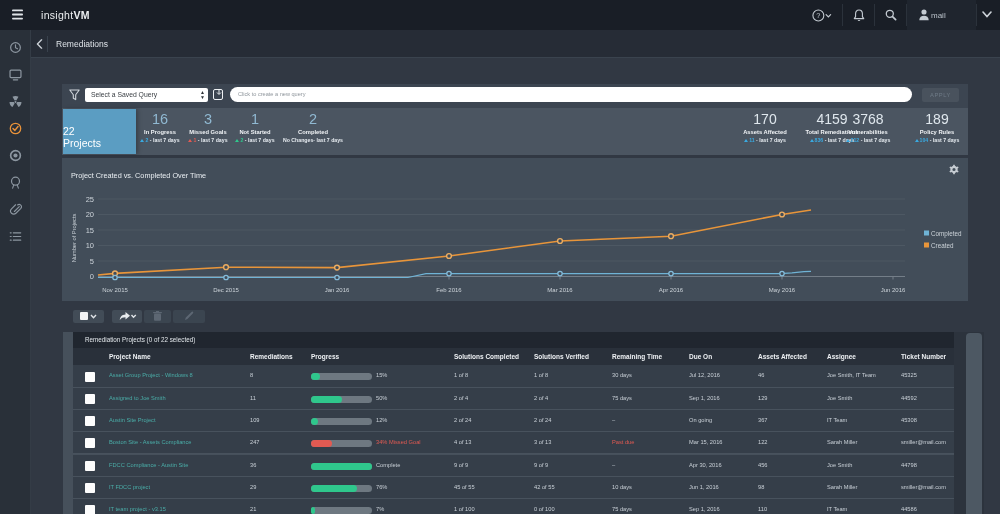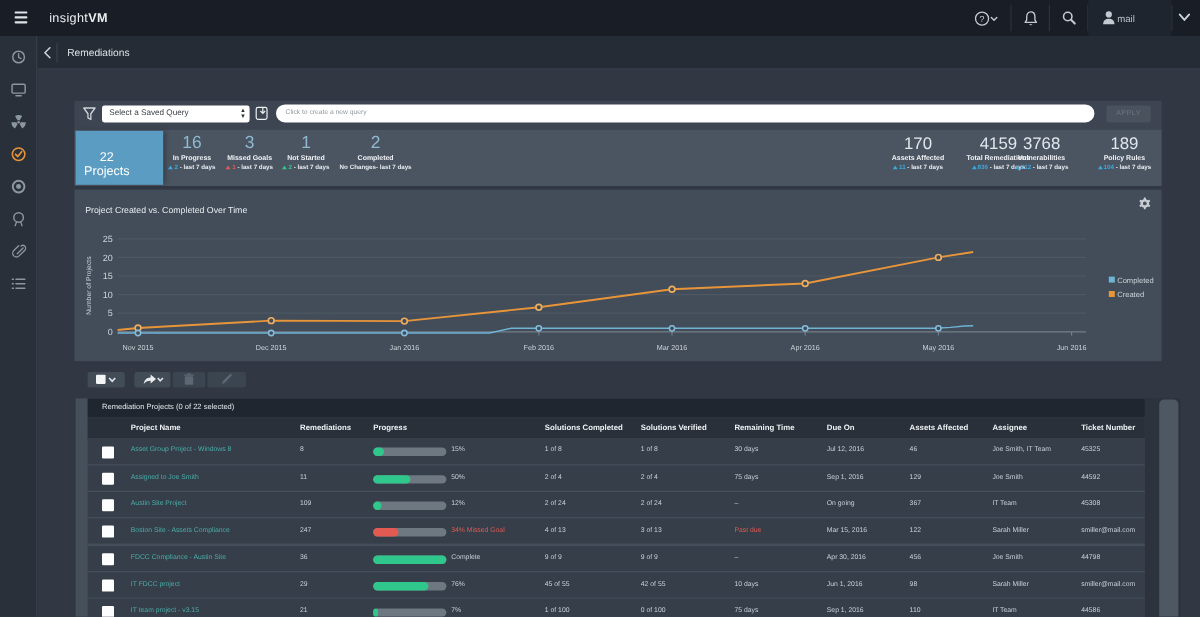--- a/index.html
+++ b/index.html
@@ -28,21 +28,21 @@
   #filterbar { left:62px; top:84px; width:906px; height:24px; background:#3c4551; }
   #selbox { left:85px; top:88px; width:123px; height:14px; background:#fff; border-radius:2px; font-size:6.8px; color:#3a3f44; line-height:14px; padding-left:6px; }
   #selarr { left:198px; top:90px; width:9px; height:10px; color:#2d3237; font-size:5px; line-height:5px; text-align:center; }
   #savebtn { left:213px; top:88.5px; width:10px; height:11px; border:1.3px solid #eef1f4; border-radius:2px; }
   #qinput { left:230px; top:87px; width:682px; height:15px; background:#fff; border-radius:8px; font-size:5.6px; color:#8f969c; line-height:15px; padding-left:8px; }
   #applybtn { left:922px; top:88px; width:37px; height:14px; background:#49525d; border-radius:2px; color:#6e7a86; font-size:5.8px; line-height:14px; text-align:center; letter-spacing:.5px; }
 
   
   #statsbar { left:62px; top:108px; width:906px; height:46.5px; background:#4b5561; }
   #projbox { left:63px; top:109px; width:73px; height:44.5px; background:#5b9dc2; box-shadow:2px 0 4px rgba(0,0,0,.25); }
-  #projbox span { position:absolute; left:0; top:16px; width:52px; text-align:center; color:#fff; font-size:10.5px; }
+  #projbox span { position:absolute; left:0; top:16px; width:52px; text-align:left; color:#fff; font-size:10.5px; }
   .stat { position:absolute; text-align:center; top:112px; }
   .stat .num { font-size:14.5px; color:#90b9d2; line-height:15px; }
   .stat .lbl { font-size:5.8px; font-weight:bold; color:#f0f3f6; line-height:7px; margin-top:2px; }
   .stat .sub { font-size:5.2px; font-weight:bold; color:#e6ebf0; line-height:7px; margin-top:1px; white-space:nowrap; }
   .statR .num { color:#dfe7ed; font-size:14px; }
   .up { display:inline-block; width:0; height:0; border-left:2px solid transparent; border-right:2px solid transparent; border-bottom:3.5px solid #3aa9e0; margin-right:1px; }
   .up.r { border-bottom-color:#e25a52; }
   .up.g { border-bottom-color:#2fc78c; }
   .cy { color:#3aa9e0; } .rd { color:#e25a52; } .gn { color:#2fc78c; }
 

